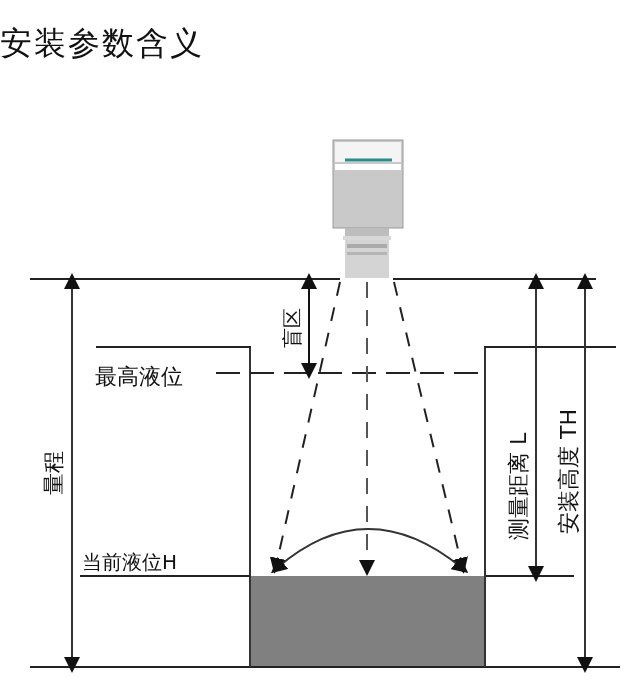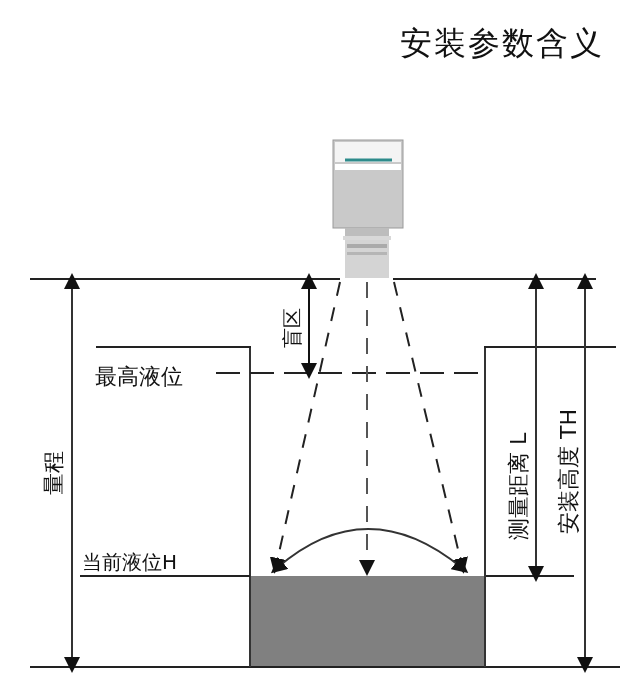--- a/index.html
+++ b/index.html
@@ -1,18 +1,18 @@
 <!DOCTYPE html>
 <html><head>
 <meta charset="utf-8">
 <style>
   html, body { margin: 0; padding: 0; background: #ffffff; }
   body { width: 641px; height: 688px; position: relative; overflow: hidden;
          font-family: "DejaVu Sans", "Liberation Sans", sans-serif; }
-  .title { position: absolute; left: 0; top: 22px; width: 604px; text-align: right;
+  .title { position: absolute; left: 0; top: 22px; width: 604px; text-align: left;
            font-size: 32px; color: #111; letter-spacing: 2px; }
   svg { position: absolute; left: 0; top: 0; }
   .lbl { font-family: "DejaVu Sans", "Liberation Sans", sans-serif; fill: #111; }
 </style>
 </head>
 <body>
 
 <div class="title">安装参数含义</div>
 
 <svg width="641" height="688" viewBox="0 0 641 688">

